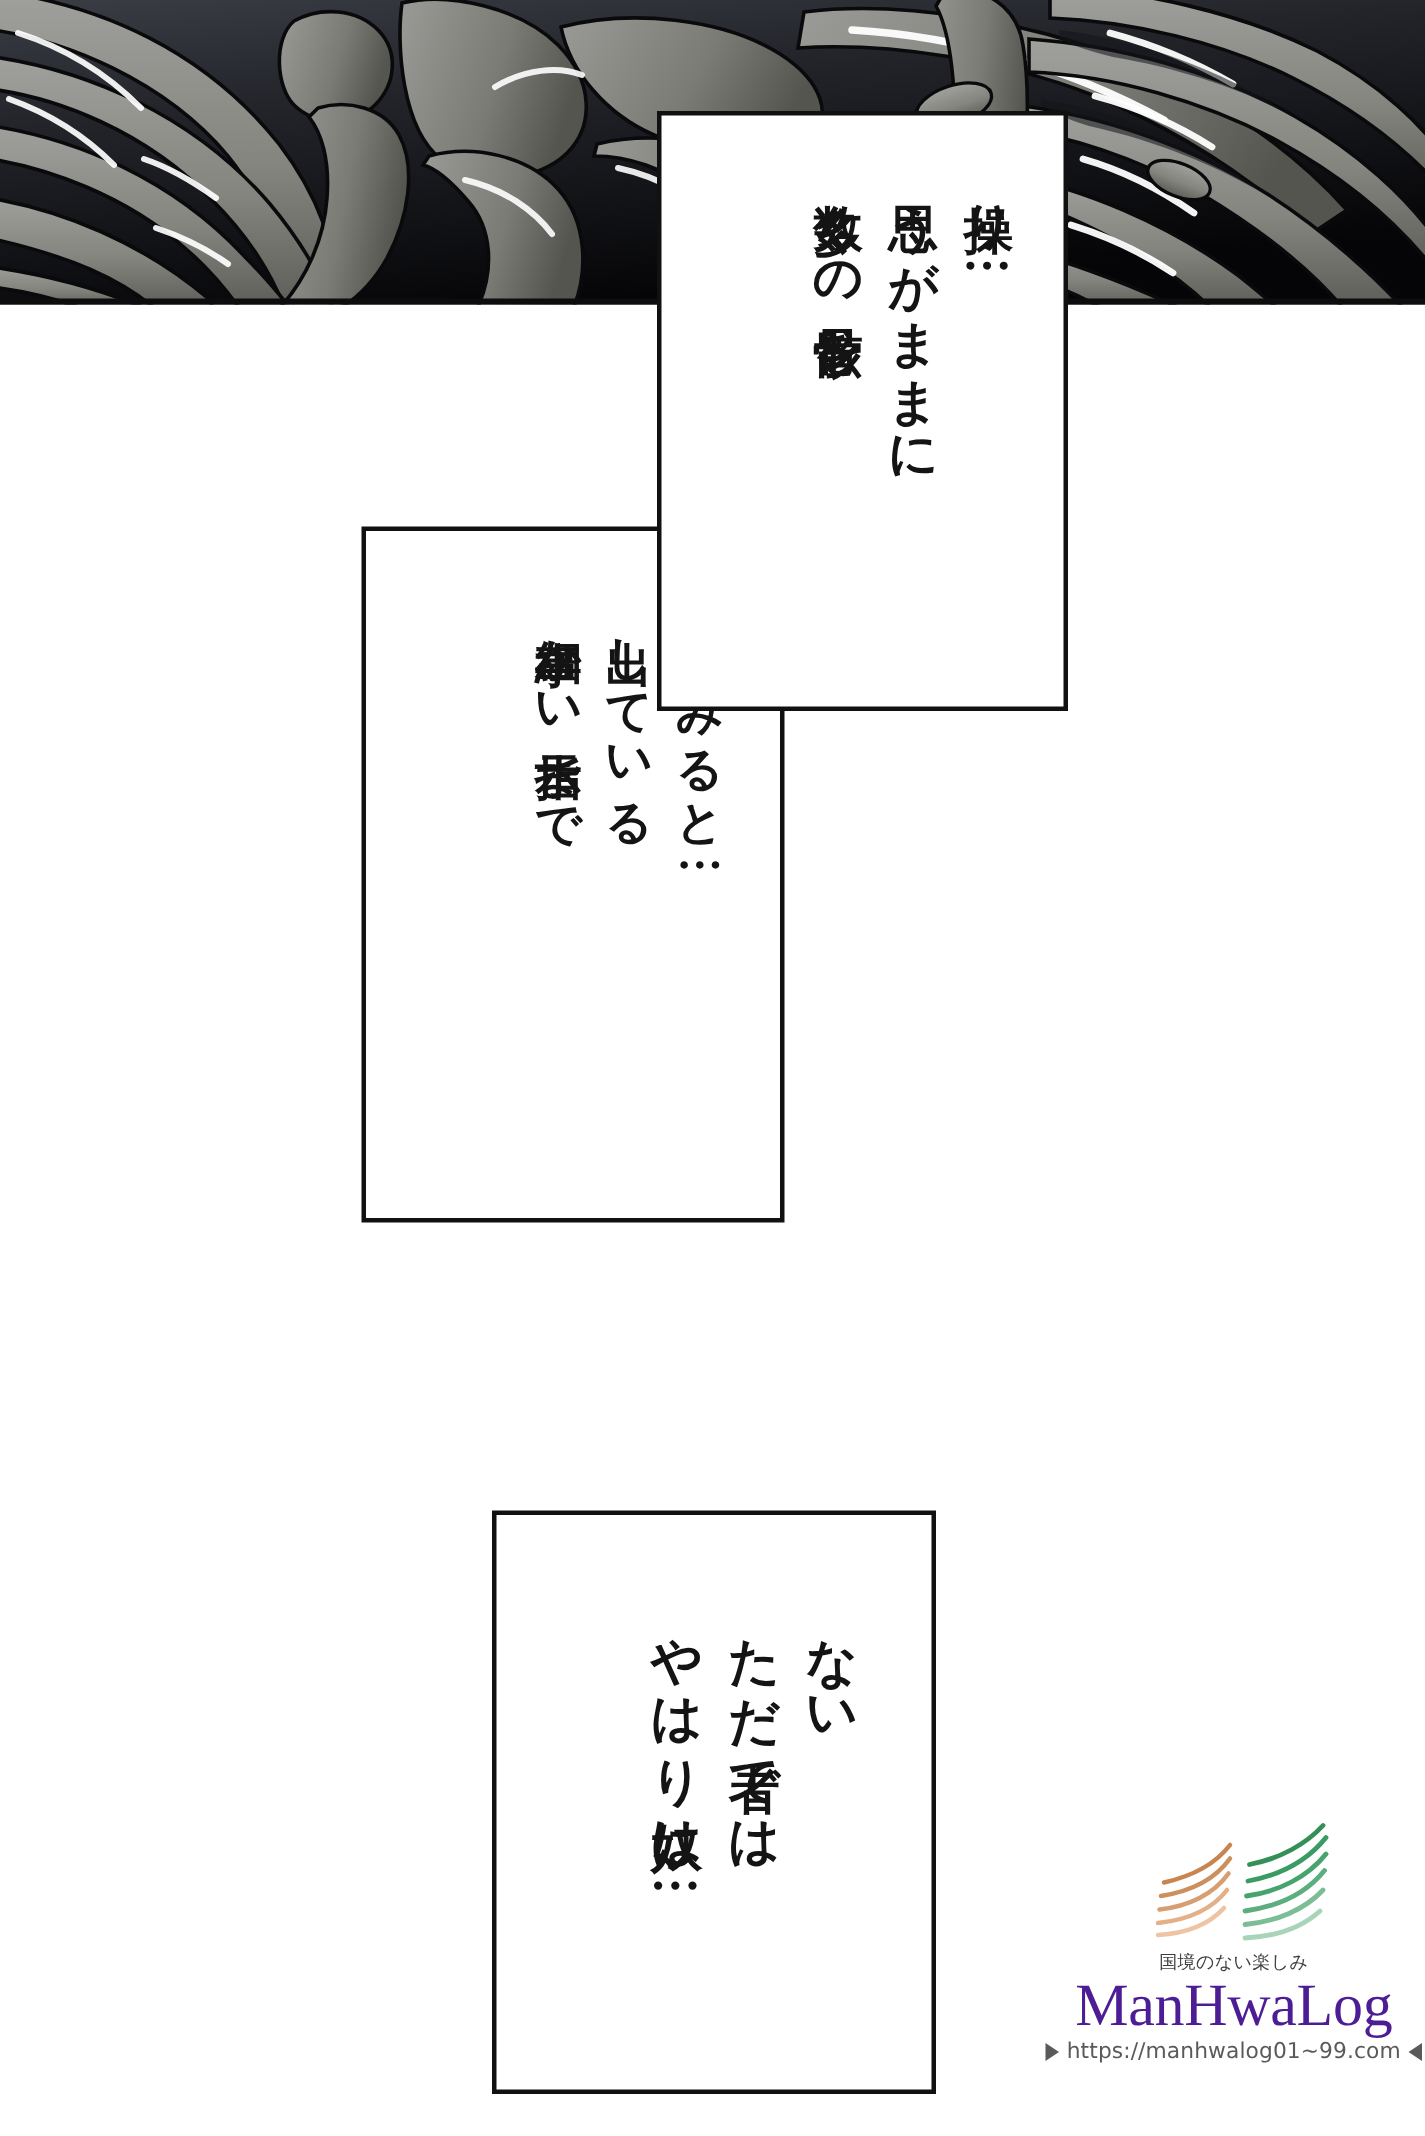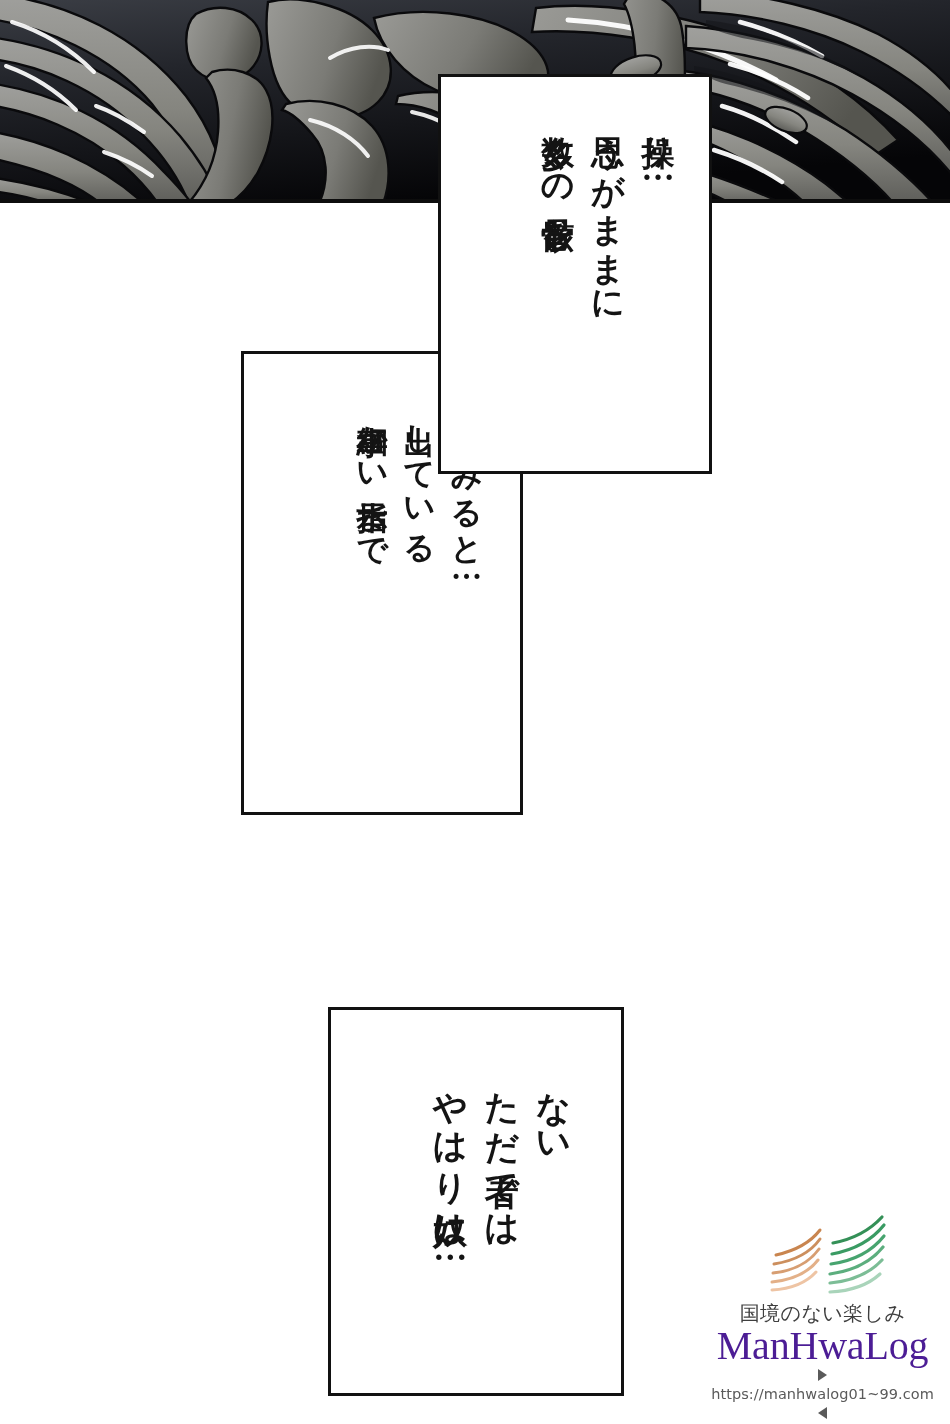--- a/index.html
+++ b/index.html
@@ -97,41 +97,40 @@
     z-index: 9;
   }
   .wm-mark {
     display: block;
     margin: 0 auto;
     width: 130px;
     height: 86px;
   }
   .wm-tagline {
     font-family: "DejaVu Sans", "Liberation Sans", sans-serif;
-    font-size: 20px;
+    font-size: 12px;
     color: #3f3f3f;
     letter-spacing: 0.02em;
     margin-top: 2px;
     line-height: 1.1;
   }
   .wm-brand {
     font-family: "Liberation Serif", "DejaVu Serif", serif;
     font-size: 40px;
     color: #4c1d95;
     line-height: 1.05;
     margin-top: 1px;
     letter-spacing: -0.005em;
   }
   .wm-url-row {
     display: flex;
     align-items: center;
     justify-content: center;
     gap: 5px;
     margin-top: 2px;
-    flex-direction: column;
   }
   .wm-url {
     font-family: "DejaVu Sans", "Liberation Sans", sans-serif;
     font-size: 14.5px;
     color: #5a5a5a;
     letter-spacing: 0.005em;
     white-space: nowrap;
   }
   .tri {
     width: 0; height: 0;

